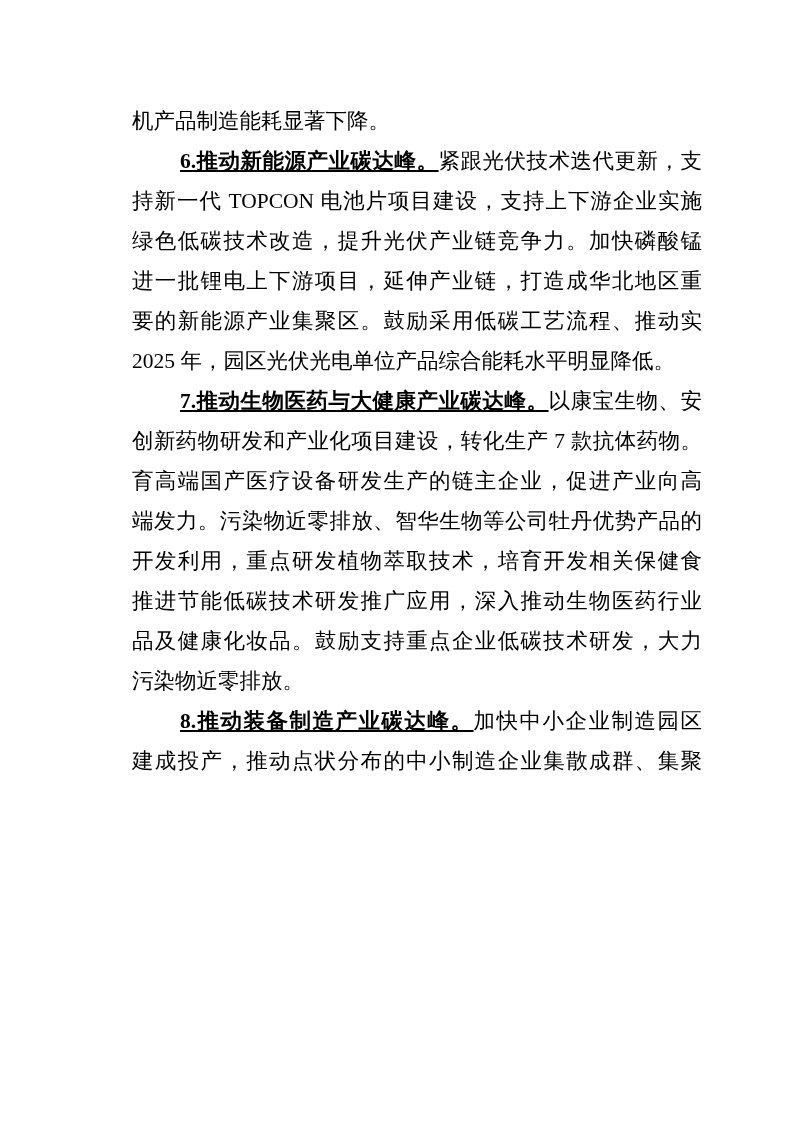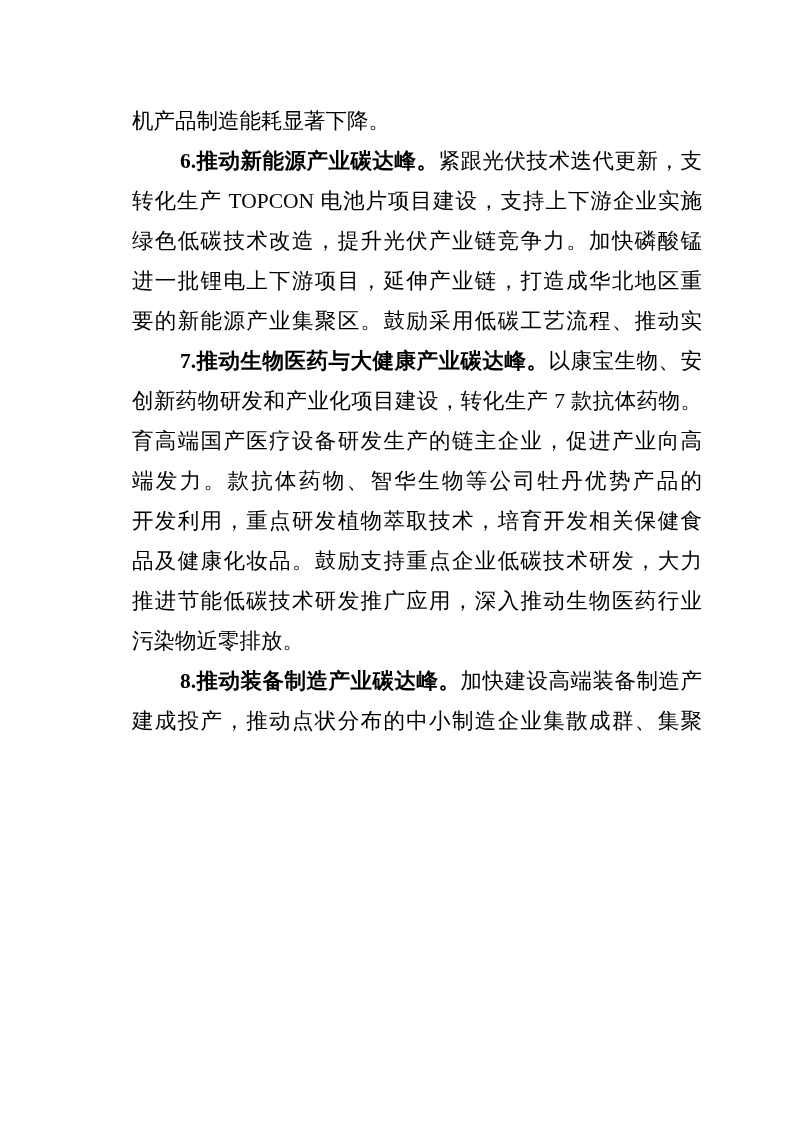--- a/index.html
+++ b/index.html
@@ -43,45 +43,47 @@
     height: 0;
   }
   .line.indent {
     text-indent: 48px;
   }
   .run {
     font-weight: normal;
   }
   .run.bold {
     font-weight: 700;
+    text-decoration: underline;
   }
 </style>
 </head>
 <body>
 
 <div class="page">
   <div class="text-block" id="text-block">
       <div class="para">
         <div class="line"><span class="run">机产品制造能耗显著下降。</span></div>
       </div>
       <div class="para">
         <div class="line fill indent"><span class="run bold">6.推动新能源产业碳达峰。</span><span class="run">紧跟光伏技术迭代更新，支</span></div>
-        <div class="line fill"><span class="run">转化生产 TOPCON 电池片项目建设，支持上下游企业实施</span></div>
+        <div class="line fill"><span class="run">持新一代 TOPCON 电池片项目建设，支持上下游企业实施</span></div>
         <div class="line fill"><span class="run">绿色低碳技术改造，提升光伏产业链竞争力。加快磷酸锰</span></div>
         <div class="line fill"><span class="run">进一批锂电上下游项目，延伸产业链，打造成华北地区重</span></div>
         <div class="line fill"><span class="run">要的新能源产业集聚区。鼓励采用低碳工艺流程、推动实</span></div>
+        <div class="line"><span class="run">2025 年，园区光伏光电单位产品综合能耗水平明显降低。</span></div>
       </div>
       <div class="para">
         <div class="line fill indent"><span class="run bold">7.推动生物医药与大健康产业碳达峰。</span><span class="run">以康宝生物、安</span></div>
         <div class="line fill"><span class="run">创新药物研发和产业化项目建设，转化生产 7 款抗体药物。</span></div>
         <div class="line fill"><span class="run">育高端国产医疗设备研发生产的链主企业，促进产业向高</span></div>
-        <div class="line fill"><span class="run">端发力。款抗体药物、智华生物等公司牡丹优势产品的</span></div>
+        <div class="line fill"><span class="run">端发力。污染物近零排放、智华生物等公司牡丹优势产品的</span></div>
         <div class="line fill"><span class="run">开发利用，重点研发植物萃取技术，培育开发相关保健食</span></div>
+        <div class="line fill"><span class="run">推进节能低碳技术研发推广应用，深入推动生物医药行业</span></div>
         <div class="line fill"><span class="run">品及健康化妆品。鼓励支持重点企业低碳技术研发，大力</span></div>
-        <div class="line fill"><span class="run">推进节能低碳技术研发推广应用，深入推动生物医药行业</span></div>
         <div class="line"><span class="run">污染物近零排放。</span></div>
       </div>
       <div class="para">
-        <div class="line fill indent"><span class="run bold">8.推动装备制造产业碳达峰。</span><span class="run">加快建设高端装备制造产</span></div>
+        <div class="line fill indent"><span class="run bold">8.推动装备制造产业碳达峰。</span><span class="run">加快中小企业制造园区</span></div>
         <div class="line fill"><span class="run">建成投产，推动点状分布的中小制造企业集散成群、集聚</span></div>
       </div>
     </div>
 </div>
 
 </body></html>

